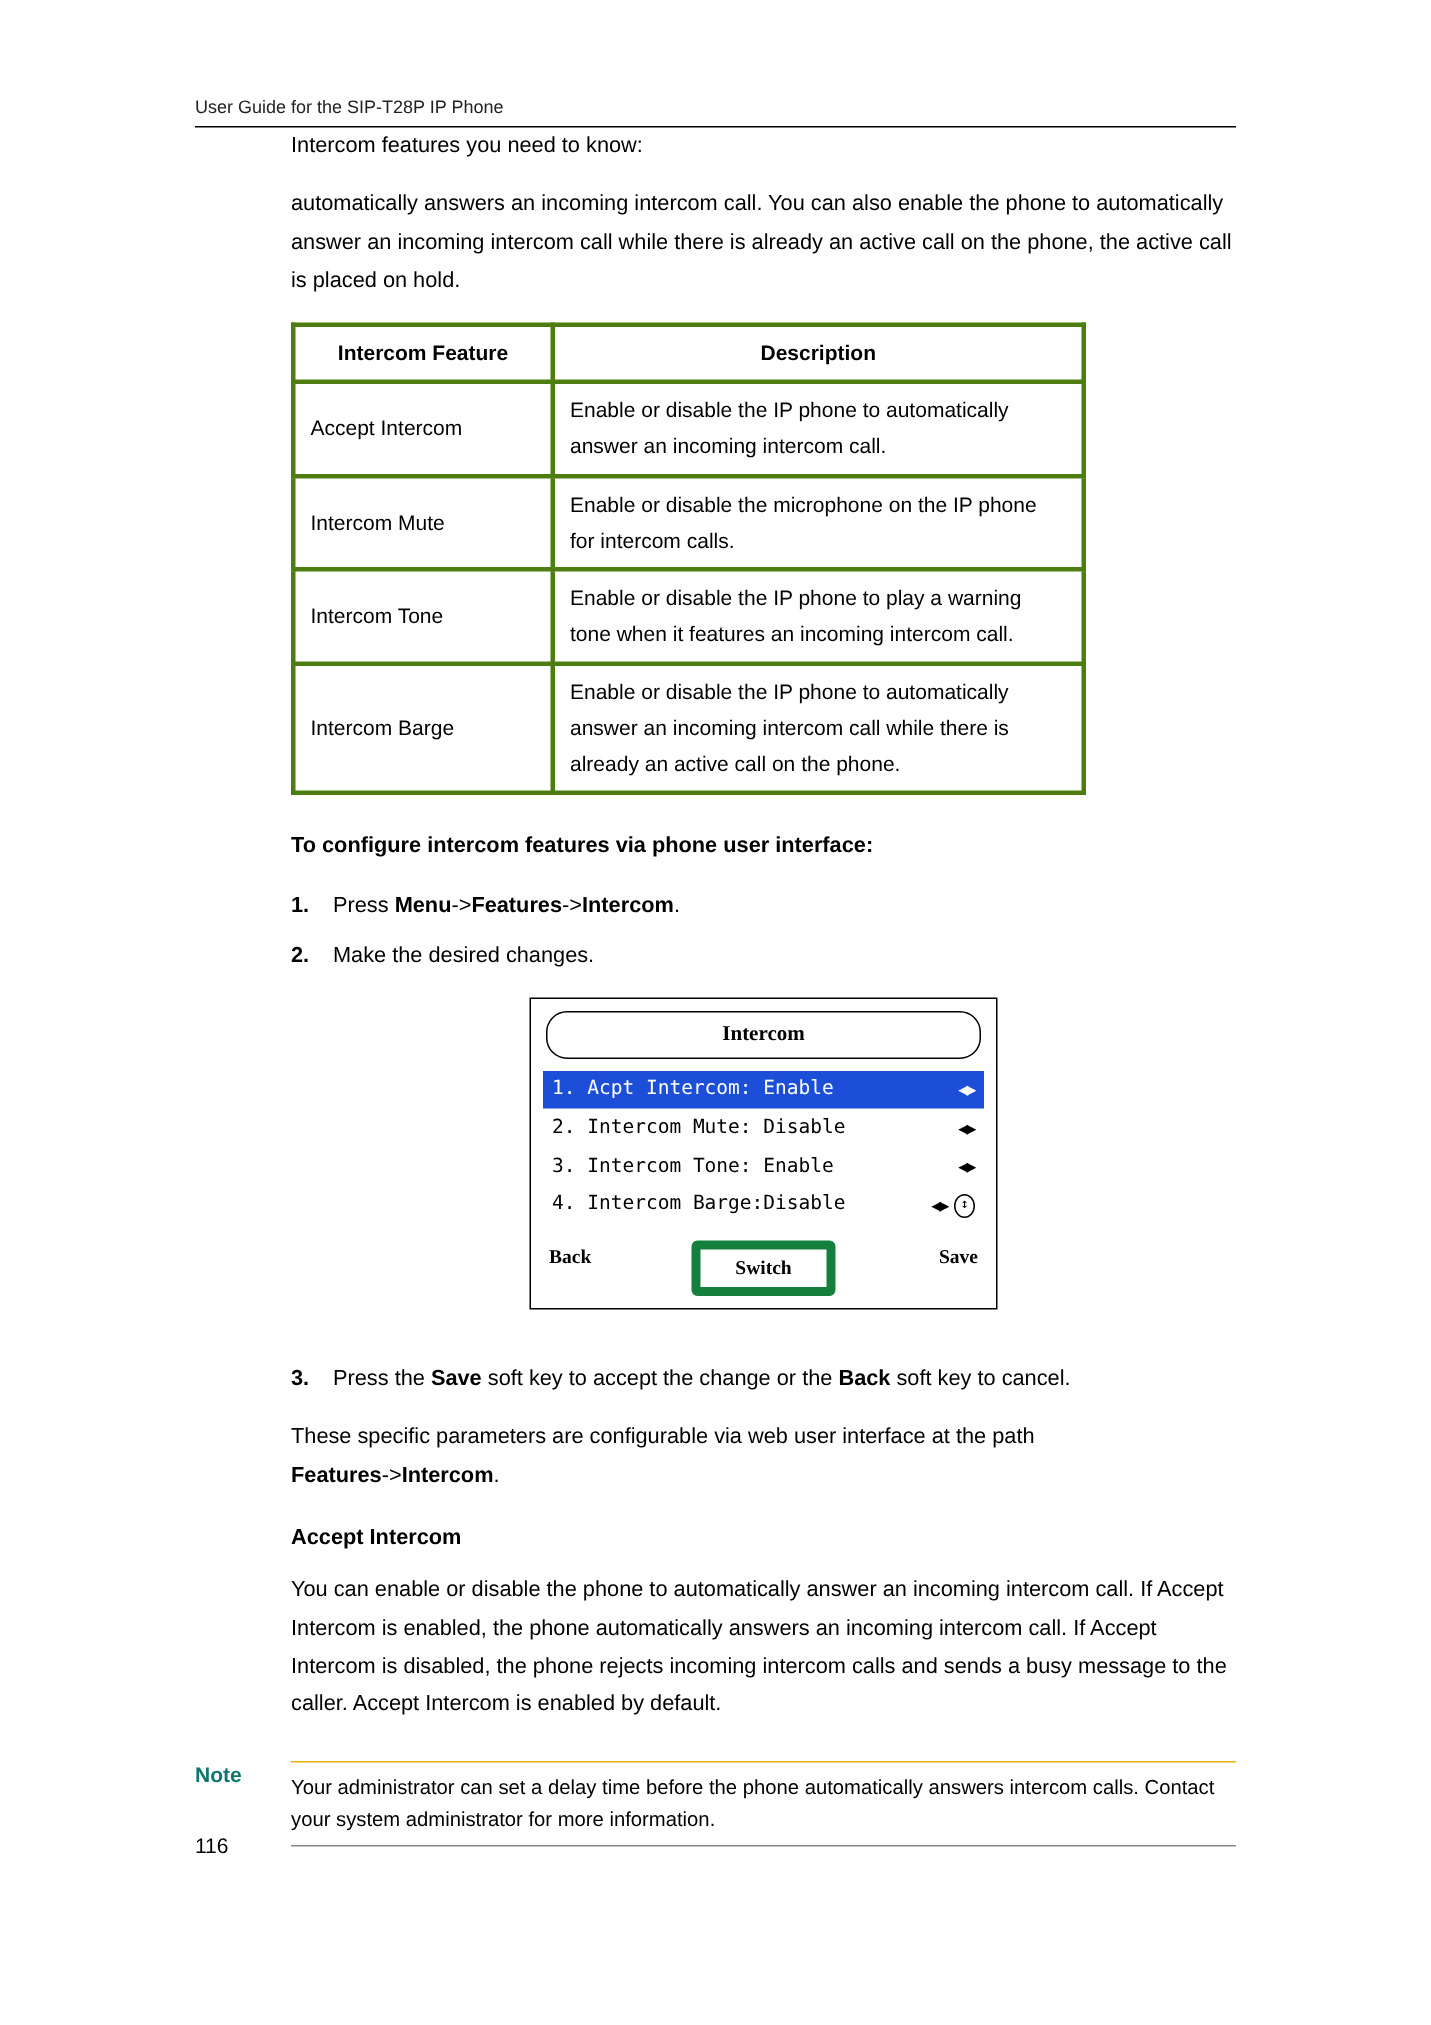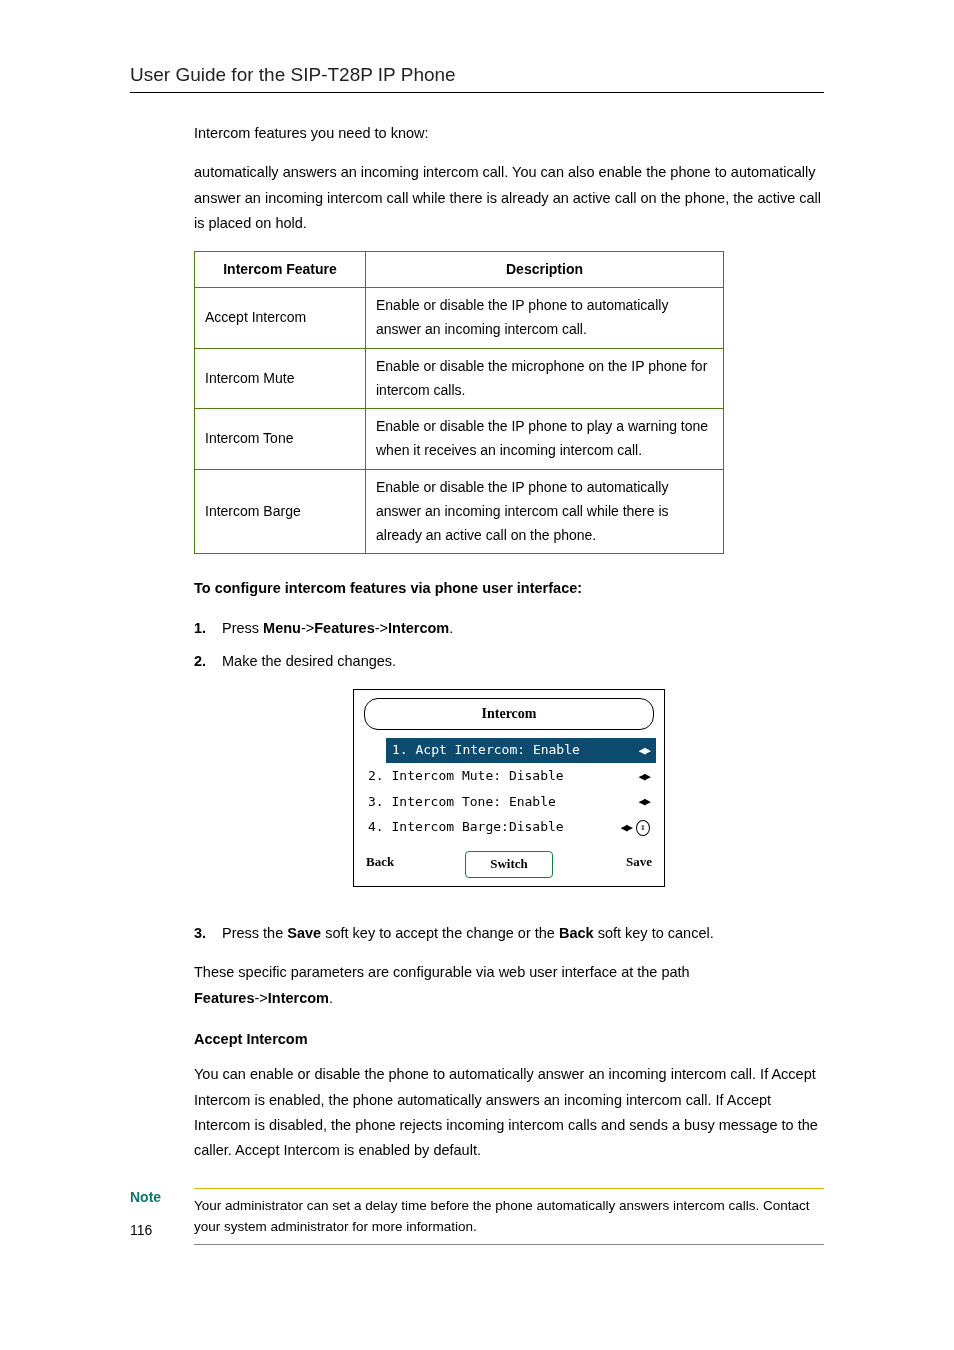--- a/index.html
+++ b/index.html
@@ -11,42 +11,41 @@
     color: #000;
   }
   .page {
     width: 954px;
     height: 1350px;
     box-sizing: border-box;
     padding: 64px 130px 40px 130px;
     position: relative;
   }
   .running-header {
-    font-size: 19px;
+    font-size: 12px;
     color: #222;
     padding-bottom: 6px;
     border-bottom: 1px solid #000;
-    margin-bottom: 28px;
   }
   .content {
     margin-left: 64px;
     font-size: 14.5px;
     line-height: 1.75;
     color: #000;
   }
   p { margin: 0 0 14px 0; }
 
   table.feature-table {
     border-collapse: collapse;
     width: 530px;
     margin: 8px 0 22px 0;
     font-size: 14px;
   }
   table.feature-table th, table.feature-table td {
-    border: 1px solid #4d7c0f;
+    border: 3px solid #4d7c0f;
     padding: 6px 10px;
     vertical-align: middle;
     text-align: left;
     line-height: 1.7;
   }
   table.feature-table th {
     font-weight: bold;
     text-align: center;
   }
   .col-feature { width: 150px; }
@@ -95,23 +94,22 @@
     position: relative;
   }
   .lcd-row {
     display: flex;
     align-items: center;
     padding: 1px 6px;
     margin: 1px 0;
     position: relative;
   }
   .lcd-row.selected {
-    background: #0c4a6e;
+    background: #1d4ed8;
     color: #fff;
-    margin-left: 24px;
   }
   .lcd-label { flex: 1; }
   .lcd-arrows {
     font-size: 11px;
     letter-spacing: -1px;
   }
   .lcd-scroll {
     width: 12px; height: 14px;
     border: 1px solid #000;
     border-radius: 50%;
@@ -127,21 +125,21 @@
     display: flex;
     padding: 4px 8px 8px 8px;
     gap: 20px;
     font-family: "Times New Roman", serif;
     font-size: 13px;
     font-weight: bold;
   }
   .lcd-softkeys .sk-left { flex:1; text-align:left; padding-left:4px;}
   .lcd-softkeys .sk-mid {
     flex:1;
-    border:1px solid #15803d;
+    border:6px solid #15803d;
     border-radius:4px;
     text-align:center;
     padding:1px 4px;
   }
   .lcd-softkeys .sk-right { flex:1; text-align:right; padding-right:4px;}
 
   .section-heading {
     font-weight: bold;
     margin: 16px 0 10px 0;
   }
@@ -198,21 +196,21 @@
         <tr>
           <td>Accept Intercom</td>
           <td>Enable or disable the IP phone to automatically answer an incoming intercom call.</td>
         </tr>
         <tr>
           <td>Intercom Mute</td>
           <td>Enable or disable the microphone on the IP phone for intercom calls.</td>
         </tr>
         <tr>
           <td>Intercom Tone</td>
-          <td>Enable or disable the IP phone to play a warning tone when it receives an incoming intercom call.</td>
+          <td>Enable or disable the IP phone to play a warning tone when it features an incoming intercom call.</td>
         </tr>
         <tr>
           <td>Intercom Barge</td>
           <td>Enable or disable the IP phone to automatically answer an incoming intercom call while there is already an active call on the phone.</td>
         </tr>
       </tbody>
     </table>
 
     <p class="bold">To configure intercom features via phone user interface:</p>
 

